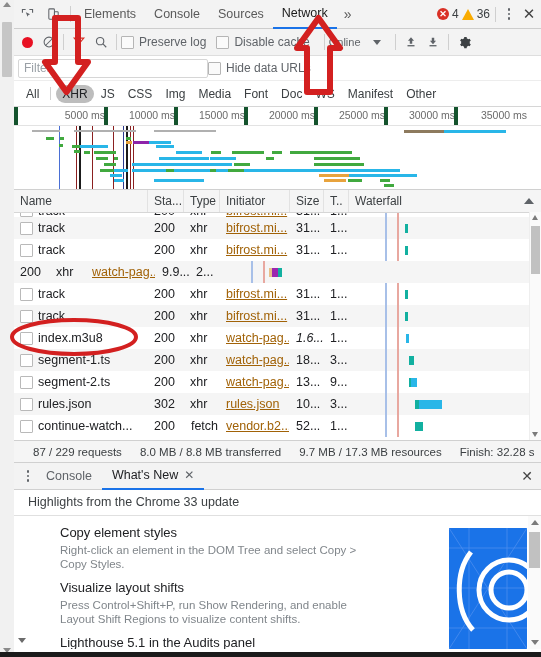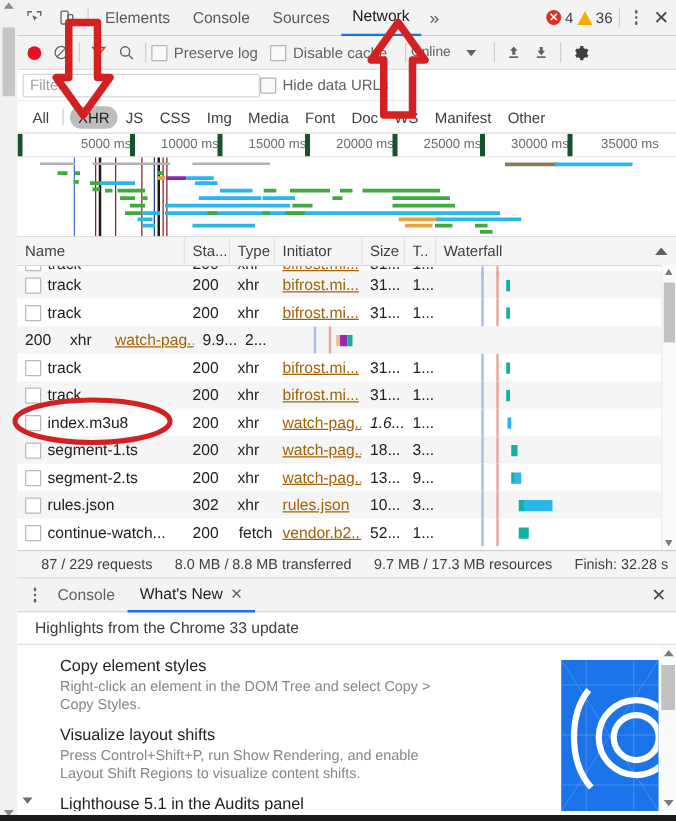--- a/index.html
+++ b/index.html
@@ -99,21 +99,21 @@
   .drawer{position:relative;background:#fff;height:auto;}
   .drawertabs{height:26px;display:flex;align-items:center;border-bottom:1px solid #d0d0d0;background:#f3f3f3;padding-left:6px;}
   .dtab{padding:0 10px;height:25px;line-height:25px;font-size:12.5px;color:#5f6368;cursor:pointer;display:flex;align-items:center;gap:6px;}
   .dtab.active{color:#202124;border-bottom:2px solid #1a73e8;}
   .dtab .x{font-size:12px;color:#5f6368;}
   .drawer-close{margin-left:auto;margin-right:8px;font-size:14px;color:#444;cursor:pointer;}
   .wn-head{height:25px;line-height:25px;padding-left:14px;font-size:12.5px;color:#3c4043;border-bottom:1px solid #e0e0e0;background:#fff;}
   .wn-body{position:relative;height:133px;background:#fff;overflow:hidden;}
   .wn-left{position:absolute;left:0;top:0;width:16px;height:133px;background:#fff;}
   .wn-left .d{position:absolute;bottom:6px;left:4px;width:0;height:0;border-left:4px solid transparent;border-right:4px solid transparent;border-top:5px solid #6b6b6b;}
-  .wn-content{position:absolute;left:18px;top:0;right:14px;height:133px;overflow:hidden;}
+  .wn-content{position:absolute;left:30px;top:0;right:14px;height:133px;overflow:hidden;}
   .wn-item{padding:9px 0 0 16px;}
   .wn-title{font-size:13px;color:#202124;margin-bottom:3px;}
   .wn-desc{font-size:11.5px;color:#80868b;line-height:14px;max-width:320px;}
   .wn-graphic{position:absolute;right:0;top:12px;width:78px;height:121px;background:#1a73e8;overflow:hidden;}
   .wn-scroll{position:absolute;right:0;top:0;width:13px;height:133px;background:#fafafa;}
   .wn-scroll .u{position:absolute;top:4px;left:2.5px;width:0;height:0;border-left:4px solid transparent;border-right:4px solid transparent;border-bottom:5px solid #7b7b7b;}
   .wn-scroll .d{position:absolute;bottom:4px;left:2.5px;width:0;height:0;border-left:4px solid transparent;border-right:4px solid transparent;border-top:5px solid #7b7b7b;}
   .wn-scroll .t{position:absolute;top:16px;left:1px;width:11px;height:36px;background:#c1c1c1;}
   .botbar{position:absolute;left:0;bottom:0;width:541px;height:5px;background:#1b1b1b;}
 

